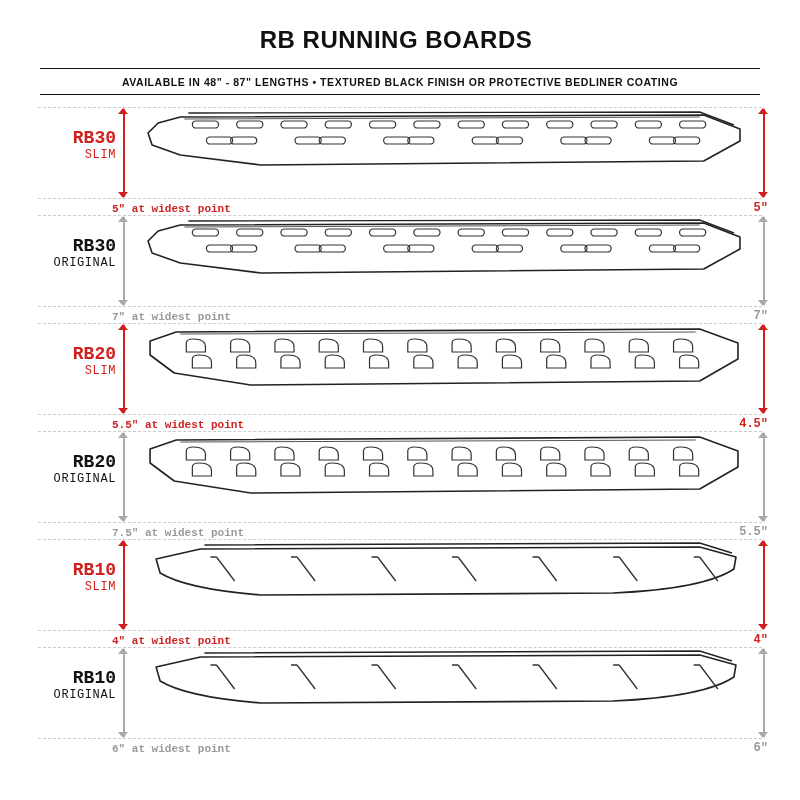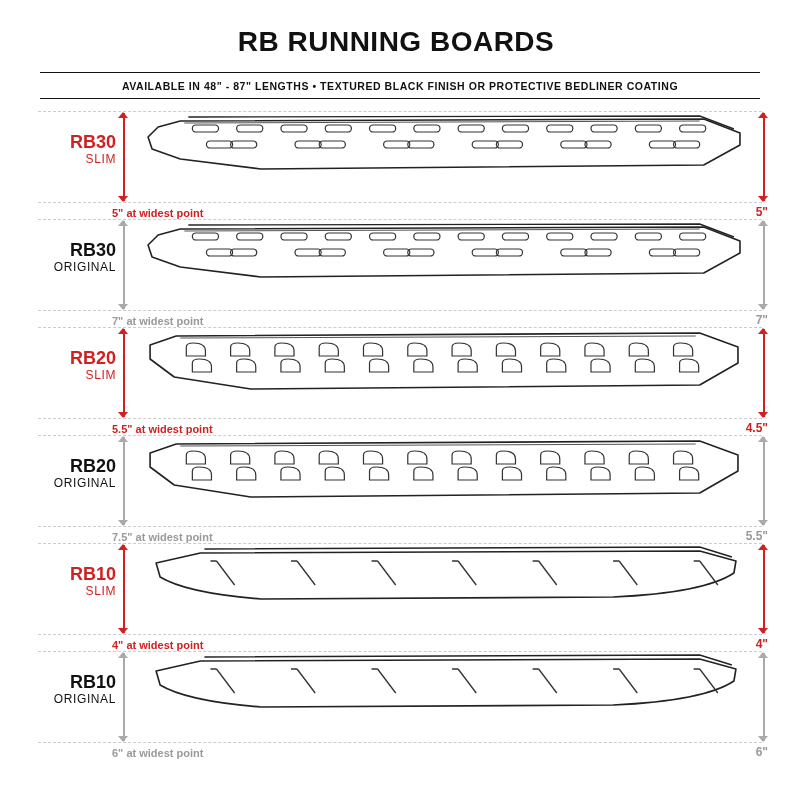--- a/index.html
+++ b/index.html
@@ -20,21 +20,21 @@
     height: 800px;
     box-sizing: border-box;
   }
 
   
   .header {
     padding-top: 26px;
     text-align: center;
   }
   .title {
-    font-size: 28px;
+    font-size: 24px;
     font-weight: bold;
     letter-spacing: 0.5px;
     color: #111111;
     margin: 0 8px 14px 0;
   }
   .subbar {
     border-top: 1px solid #111111;
     border-bottom: 1px solid #111111;
     margin: 0 40px;
     padding: 7px 0 6px 0;
@@ -42,20 +42,21 @@
     font-weight: bold;
     letter-spacing: 0.55px;
     color: #111111;
     white-space: nowrap;
   }
 
   
   .rows {
     position: relative;
     margin-top: 6px;
+    font-family: Liberation Mono, monospace;
   }
   .row {
     position: relative;
     height: 104px;
     margin-top: 4px;
   }
   .row-sep {
     position: absolute;
     left: 38px;
     right: 38px;

